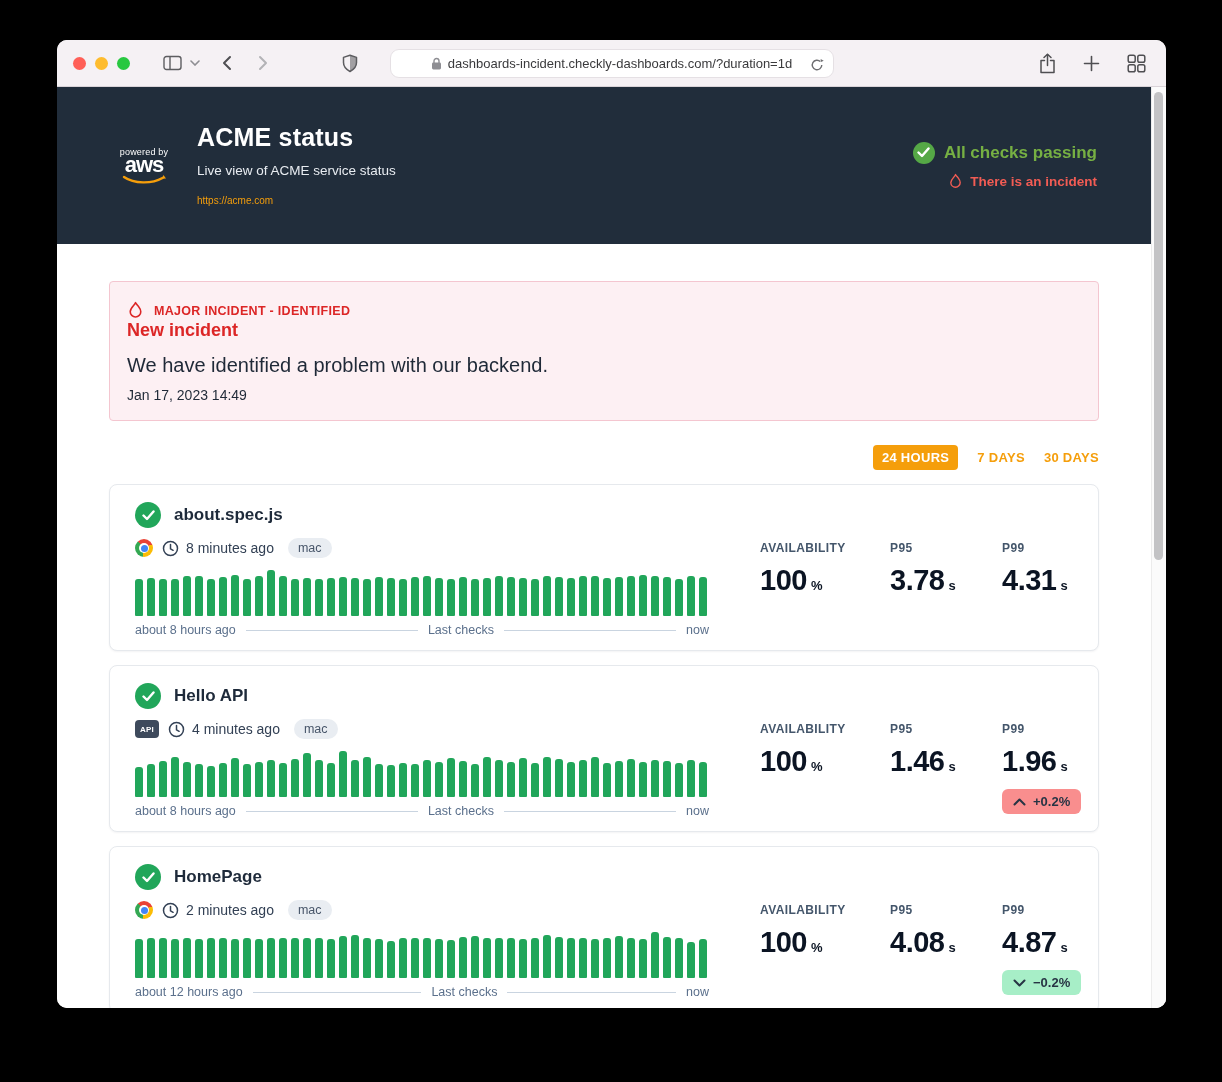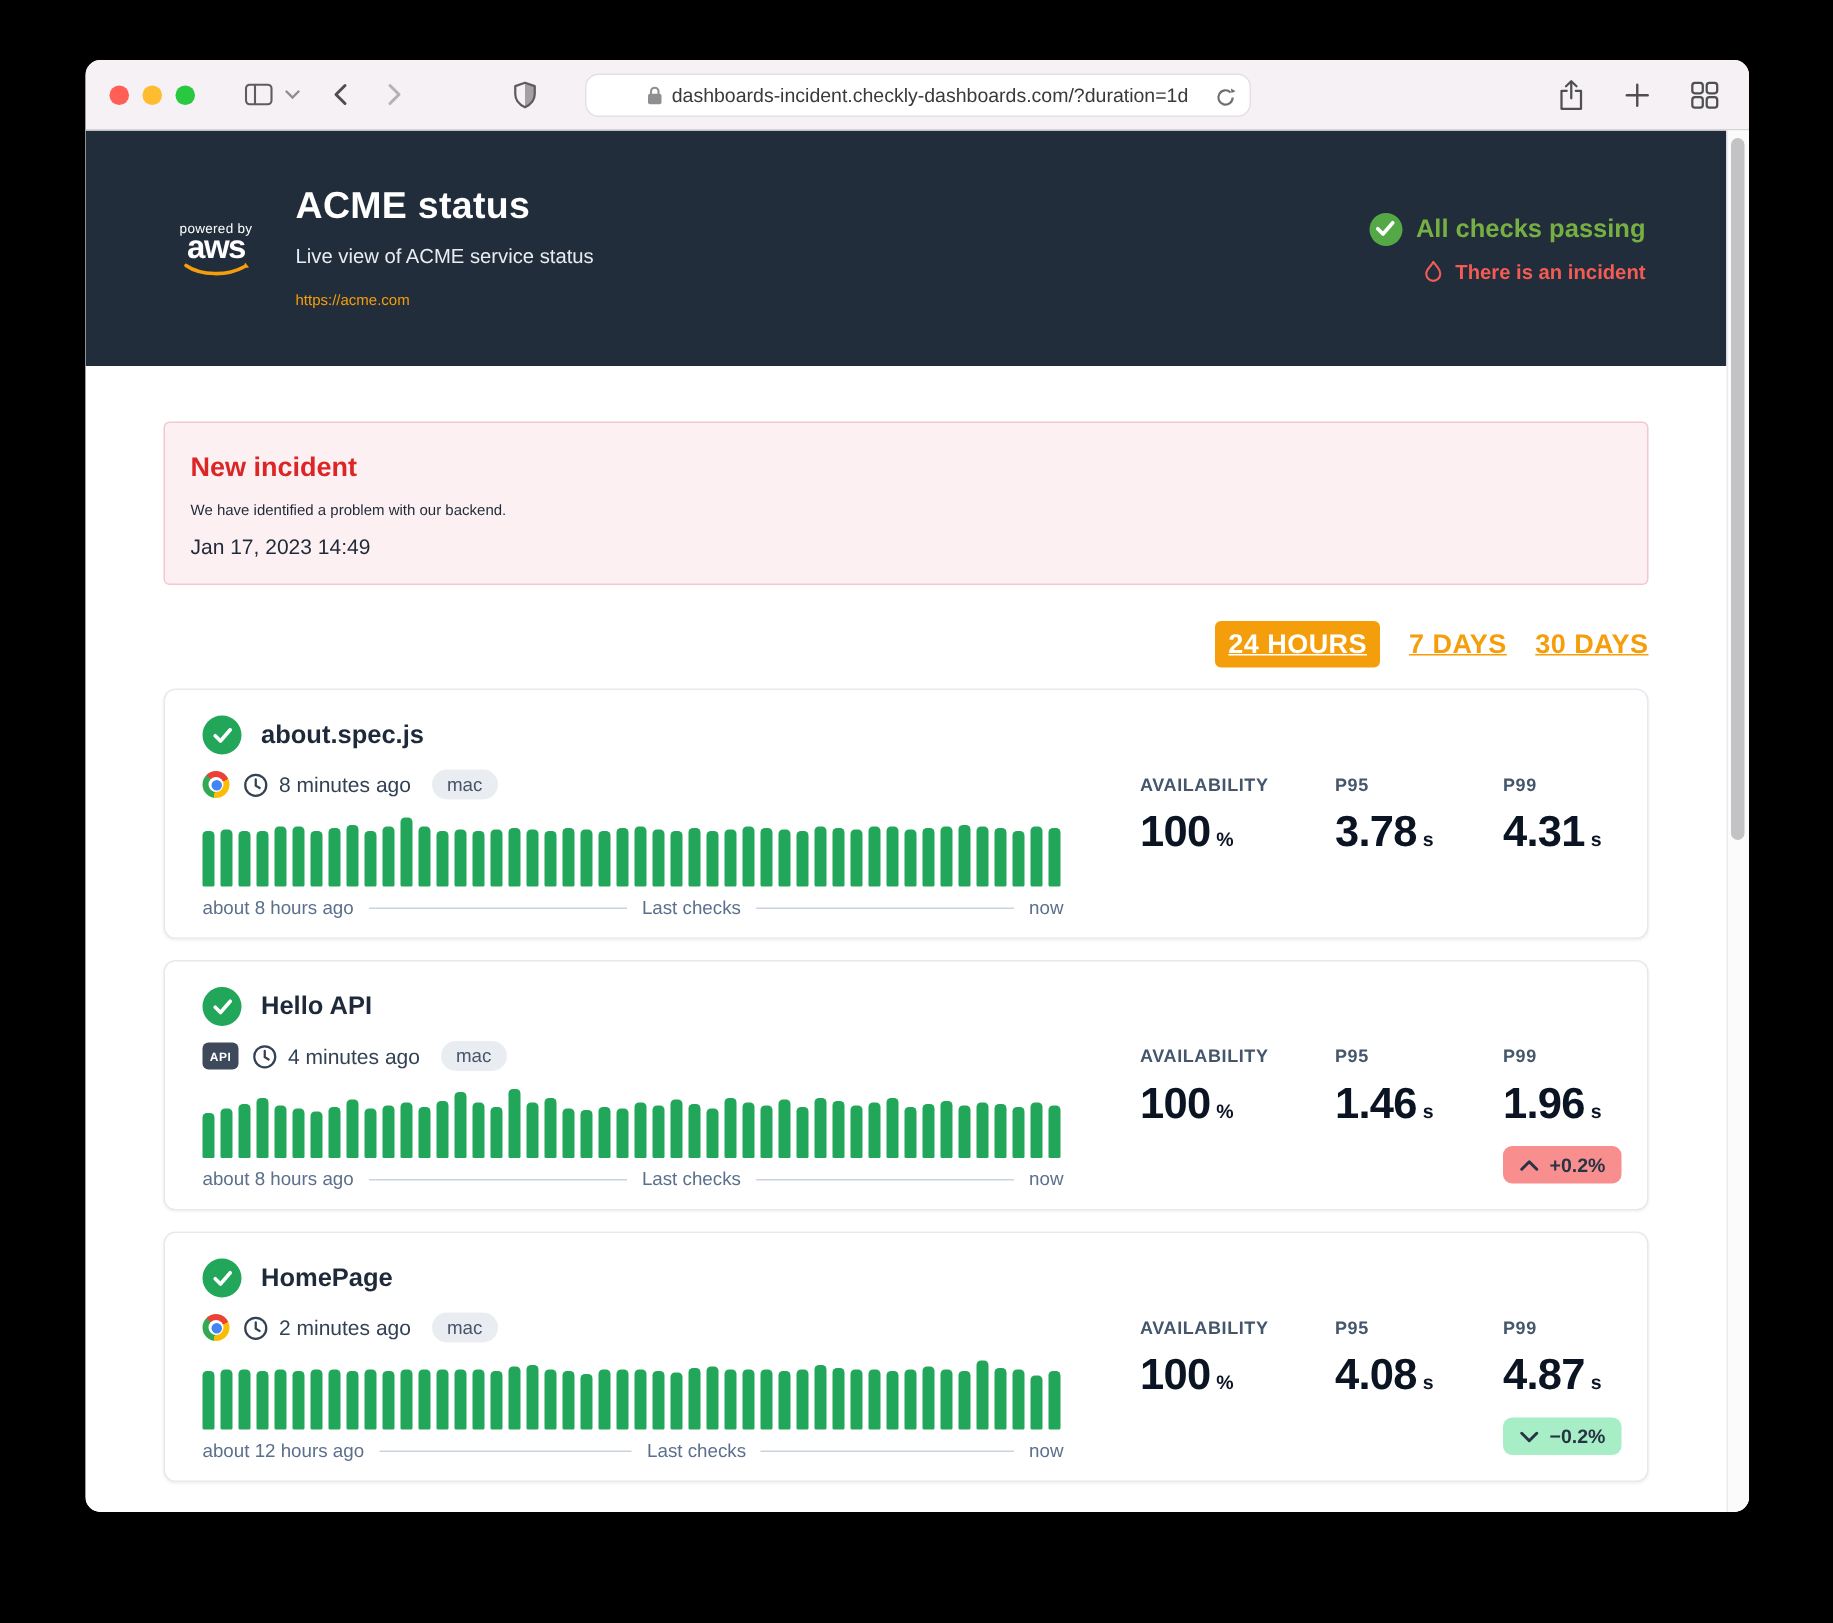--- a/index.html
+++ b/index.html
@@ -46,26 +46,26 @@
   .status-ok { display:flex; align-items:center; justify-content:flex-end; gap:9px; color:#76b043; font-size:17px; font-weight:700; }
   .ok-circle { width:22px; height:22px; border-radius:50%; background:#55a846; display:flex; align-items:center; justify-content:center; }
   .status-incident { display:flex; align-items:center; justify-content:flex-end; gap:7px; color:#f25c54; font-size:13.5px; font-weight:700; margin-top:9px; }
 
   .container { width:990px; margin:0 auto; }
 
   
   .banner { margin-top:37px; background:#fdf0f3; border:1px solid #f4c6d0; border-radius:4px; padding:19px 17px 17px; }
   .banner-sev { display:flex; align-items:center; gap:10px; color:#dc2626; font-size:12.5px; font-weight:700; letter-spacing:.3px; }
   .banner-title { color:#dc2626; font-size:18px; font-weight:700; margin-top:0; }
-  .banner-desc { color:#1f2937; font-size:10px; margin-top:13px; }
+  .banner-desc { color:#1f2937; font-size:20px; margin-top:13px; }
   .banner-ts { color:#1f2937; font-size:14px; margin-top:10px; }
 
   
   .tabs { margin-top:24px; display:flex; justify-content:flex-end; align-items:center; gap:19px; }
-  .tab { font-size:18px; font-weight:700; color:#f59e0b; letter-spacing:.3px; cursor:pointer;text-decoration:underline; }
+  .tab { font-size:13px; font-weight:700; color:#f59e0b; letter-spacing:.3px; cursor:pointer; }
   .tab.active { background:#f59e0b; color:#fff; padding:5px 9px; border-radius:4px; }
 
   
   .card { position:relative; margin-top:14px; height:167px; background:#fff; border:1px solid #e6e9ed; border-radius:8px;
           box-shadow:0 1px 2px rgba(16,24,40,.05); padding:17px 25px 0; }
   .card-titlerow { display:flex; align-items:center; gap:13px; }
   .check-circle { width:26px; height:26px; border-radius:50%; background:#21a65a; display:flex; align-items:center; justify-content:center; flex:none; }
   .check-name { font-size:17px; font-weight:700; color:#1e2a3a; }
   .card-metarow { display:flex; align-items:center; gap:9px; margin-top:10px; height:20px; }
   .chrome-logo { width:18px; height:18px; border-radius:50%; position:relative; flex:none;
@@ -210,20 +210,26 @@
                 </svg>
                 <span>There is an incident</span>
               </div>
             </div>
           </div>
         </div>
 
         <div class="container">
 
           <div class="banner">
+            <div class="banner-sev">
+              <svg width="17" height="19" viewBox="0 0 16 18" fill="none" stroke="#dc2626" stroke-width="1.5" stroke-linejoin="round">
+                <path d="M8 1.6c-.5 2.2-5 5-5 8.5a5 5 0 0 0 10 0c0-1.7-.9-3.3-2-4.7C9.9 4 8.8 2.8 8 1.6z"></path>
+              </svg>
+              <span>MAJOR INCIDENT - IDENTIFIED</span>
+            </div>
             <div class="banner-title">New incident</div>
             <div class="banner-desc">We have identified a problem with our backend.</div>
             <div class="banner-ts">Jan 17, 2023 14:49</div>
           </div>
 
           <div class="tabs">
             <span class="tab active">24 HOURS</span>
             <span class="tab">7 DAYS</span>
             <span class="tab">30 DAYS</span>
           </div>

